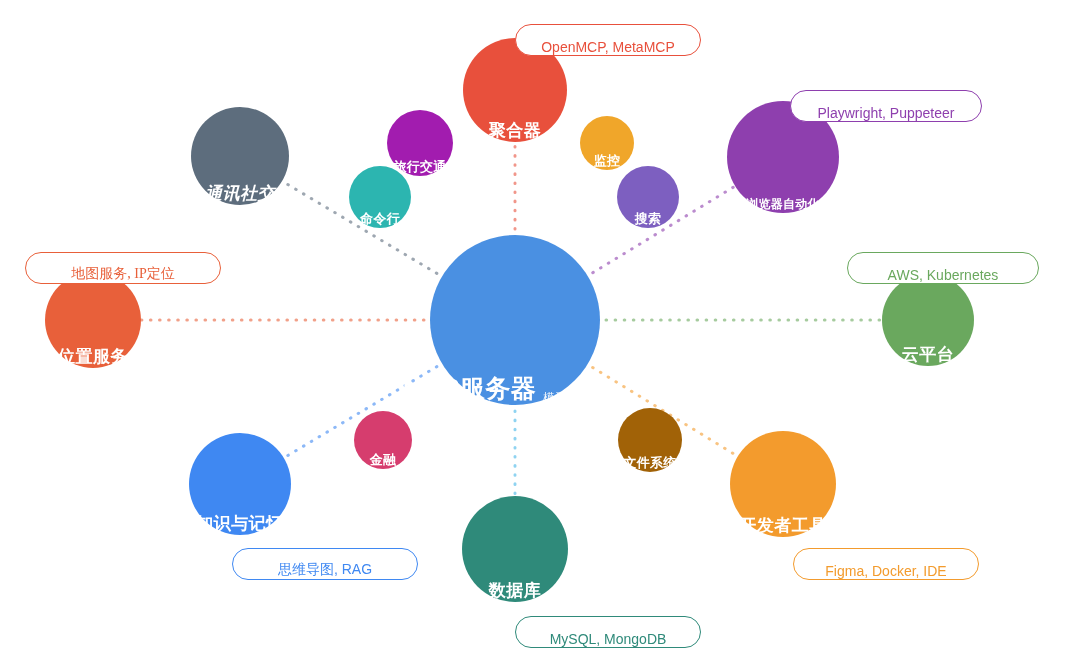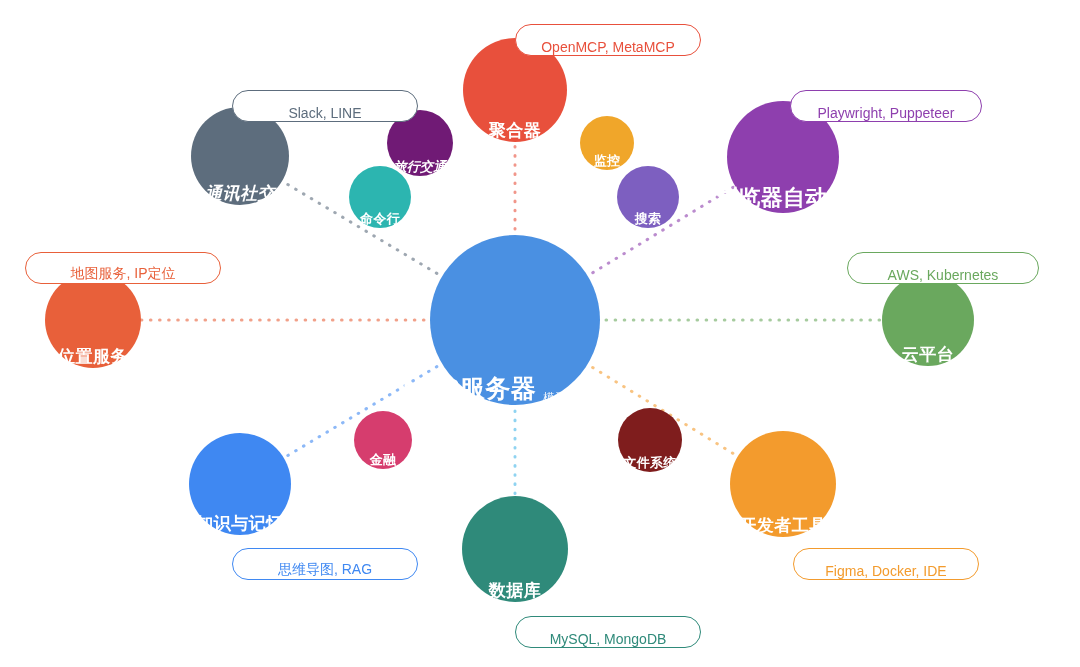--- a/index.html
+++ b/index.html
@@ -2,21 +2,21 @@
 <html><head>
 <meta charset="utf-8">
 <style>
   html,body{margin:0;padding:0;background:#ffffff;font-family:"Liberation Sans","DejaVu Sans",sans-serif;}
   .canvas{position:relative;width:1080px;height:667px;background:#ffffff;overflow:hidden;}
   .links{position:absolute;left:0;top:0;width:1080px;height:667px;}
   .links line{stroke-width:3;stroke-linecap:round;stroke-dasharray:0.6 8.5;opacity:.6;fill:none;}
   .node{position:absolute;border-radius:50%;display:flex;align-items:flex-end;justify-content:center;
         text-align:center;color:#ffffff;font-weight:700;white-space:nowrap;z-index:2;}
   .n-lg{font-size:17px;letter-spacing:.5px;}
-  .n-md{font-size:22px;letter-spacing:.3px;}
+  .n-md{font-size:12px;letter-spacing:.3px;}
   .n-sm{font-size:13px;font-weight:600;letter-spacing:.3px;}
   .center-node{flex-direction:row;gap:7px;z-index:3;}
   .center-title{font-size:25px;font-weight:700;letter-spacing:.5px;}
   .center-sub{font-size:11px;font-weight:500;opacity:.97;letter-spacing:1px;}
   .pill{position:absolute;height:32px;background:#ffffff;border:1.5px solid;border-radius:17px;
         display:flex;align-items:flex-end;justify-content:center;font-size:14px;
         padding:0 14px;box-sizing:border-box;white-space:nowrap;z-index:4;}
 </style>
 </head>
 <body>
@@ -64,57 +64,54 @@
   </div>
 
   <div class="node n-lg" style="left: 462px; top: 496px; width: 106px; height: 106px; background: rgb(47, 138, 122);">
     <span>数据库</span>
   </div>
 
   <div class="node n-lg" style="left: 730px; top: 431px; width: 106px; height: 106px; background: rgb(243, 155, 45);">
     <span>开发者工具</span>
   </div>
 
-  <div class="node n-sm" style="left: 387px; top: 110px; width: 66px; height: 66px; background: #701a75; font-style: italic;">
+  <div class="node n-sm" style="left: 387px; top: 110px; width: 66px; height: 66px; background: #a21caf;">
     <span>旅行交通</span>
   </div>
 
   <div class="node n-sm" style="left: 349px; top: 166px; width: 62px; height: 62px; background: rgb(44, 181, 176);">
     <span>命令行</span>
   </div>
 
   <div class="node n-sm" style="left: 580px; top: 116px; width: 54px; height: 54px; background: rgb(240, 166, 42);">
     <span>监控</span>
   </div>
 
   <div class="node n-sm" style="left: 617px; top: 166px; width: 62px; height: 62px; background: rgb(125, 95, 192);">
     <span>搜索</span>
   </div>
 
   <div class="node n-sm" style="left: 354px; top: 411px; width: 58px; height: 58px; background: rgb(214, 61, 110);">
     <span>金融</span>
   </div>
 
-  <div class="node n-sm" style="left: 618px; top: 408px; width: 64px; height: 64px; background: #7f1d1d;">
+  <div class="node n-sm" style="left: 618px; top: 408px; width: 64px; height: 64px; background: #a16207;">
     <span>文件系统</span>
   </div>
 
   <div class="pill" style="left: 515px; top: 24px; width: 186px; color: rgb(232, 80, 60); border-color: rgb(232, 80, 60);">
     <span>OpenMCP, MetaMCP</span>
   </div>
 
-  <div class="pill" style="left: 232px; top: 90px; width: 186px; color: rgb(93, 109, 125); border-color: rgb(93, 109, 125);">
-    <span>Slack, LINE</span>
-  </div>
 
   <div class="pill" style="left: 790px; top: 90px; width: 192px; color: rgb(142, 63, 174); border-color: rgb(142, 63, 174);">
     <span>Playwright, Puppeteer</span>
   </div>
 
-  <div class="pill" style="left: 25px; top: 252px; width: 196px; color: rgb(232, 96, 58); border-color: rgb(232, 96, 58);">
+  <div class="pill" style="left: 25px; top: 252px; width: 196px; color: rgb(232, 96, 58); border-color: rgb(232, 96, 58); font-family: Liberation Serif, serif;">
     <span>地图服务, IP定位</span>
   </div>
 
   <div class="pill" style="left: 847px; top: 252px; width: 192px; color: rgb(106, 168, 94); border-color: rgb(106, 168, 94);">
     <span>AWS, Kubernetes</span>
   </div>
 
   <div class="pill" style="left: 232px; top: 548px; width: 186px; color: rgb(63, 136, 242); border-color: rgb(63, 136, 242);">
     <span>思维导图, RAG</span>
   </div>

